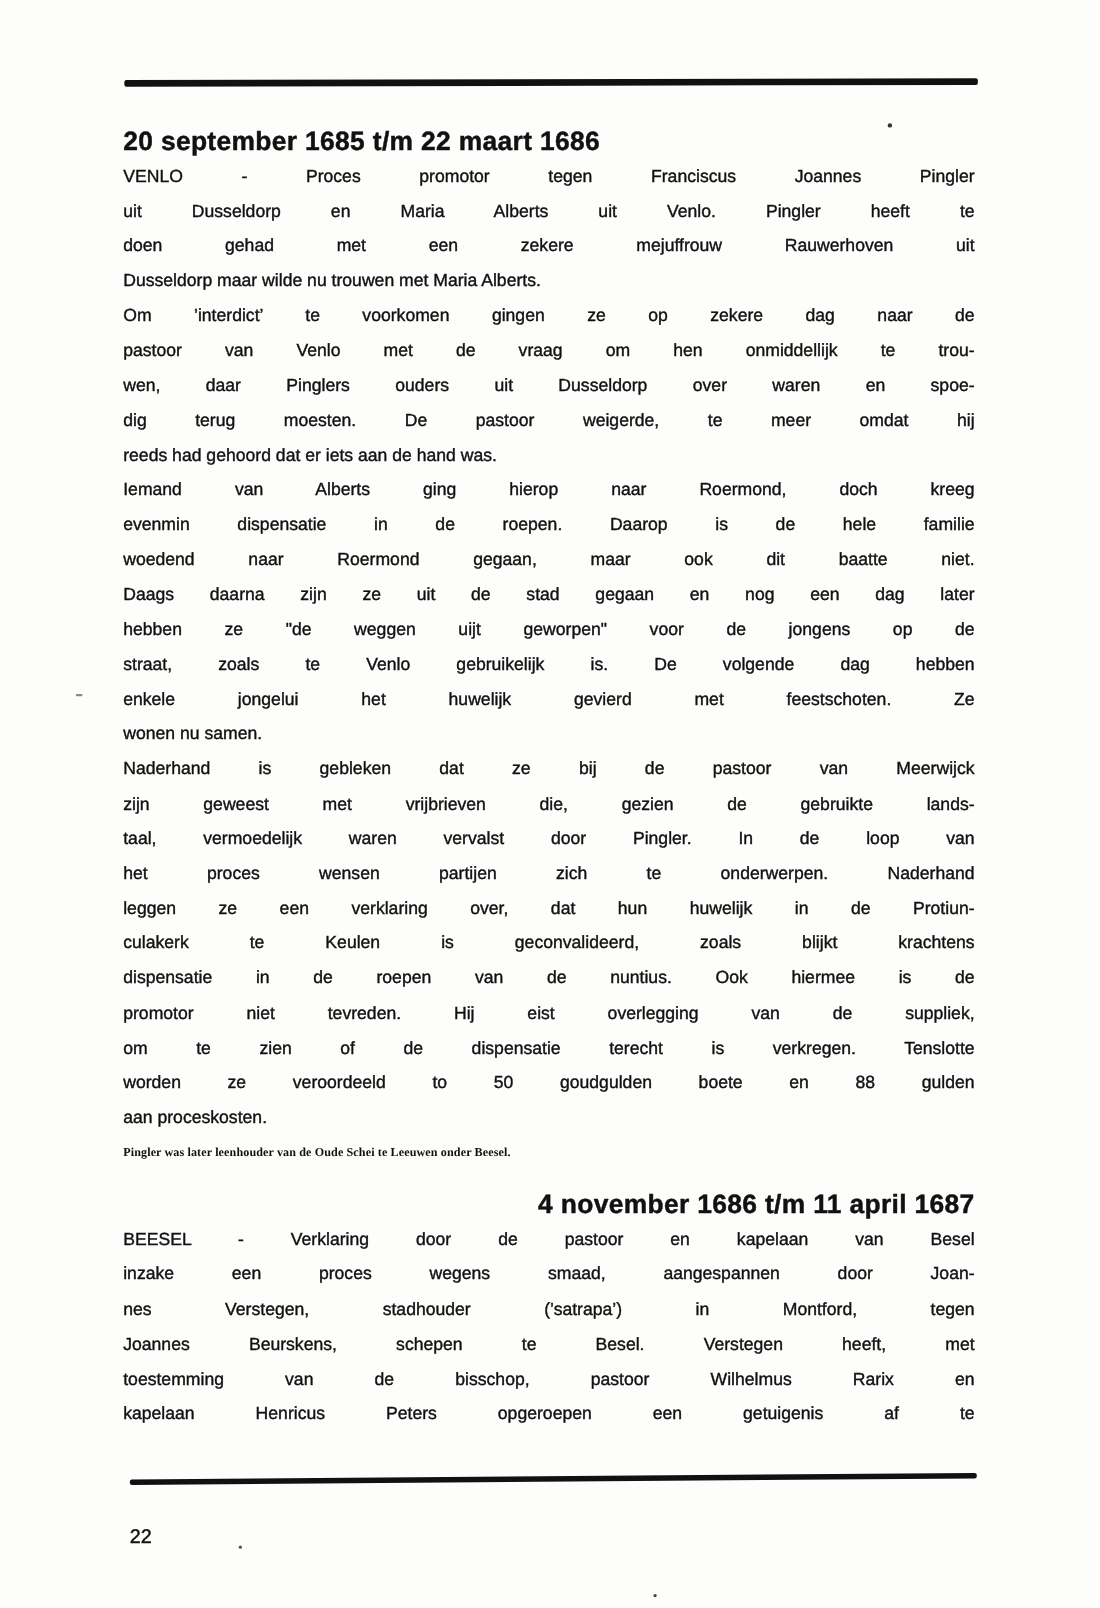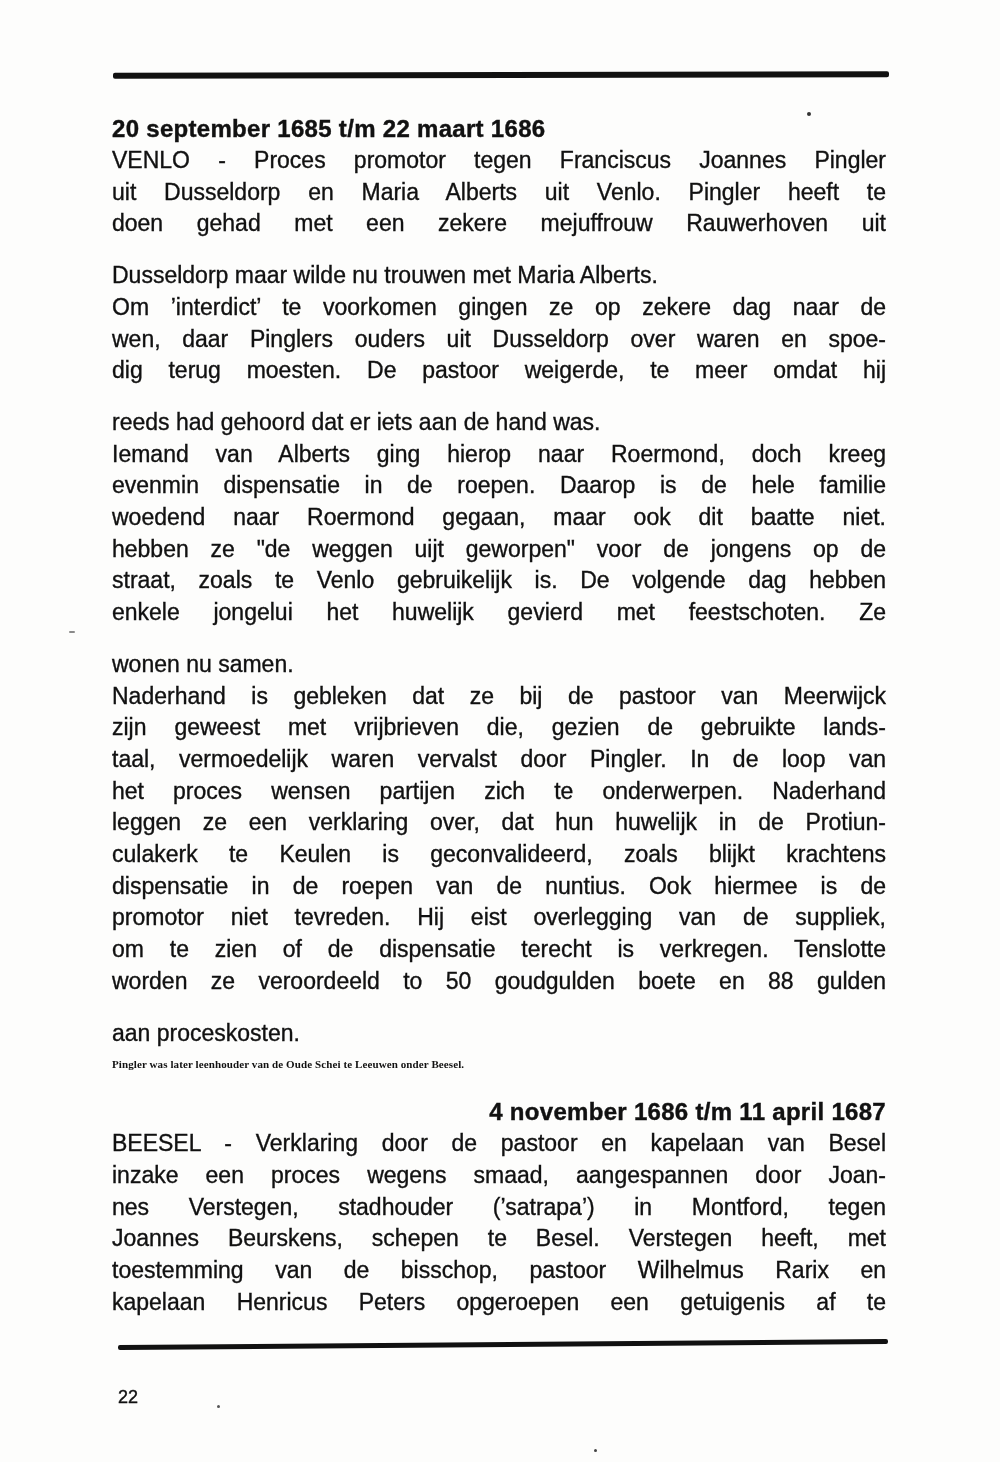--- a/index.html
+++ b/index.html
@@ -49,32 +49,31 @@
     font-weight: 700;
     line-height: 33px;
     letter-spacing: 0.3px;
     -webkit-text-stroke: 0.4px currentColor;
   }
   .entry + .entry .entry-heading {
     margin-top: 20px;
     text-align: right;
   }
   .para {
-    font-size: 23px;
+    font-size: 16px;
     line-height: 31.7px;
     -webkit-text-stroke: 0.35px currentColor;
   }
   .tline {
     text-align: justify;
     text-align-last: justify;
     white-space: normal;
   }
   .tline.tlast {
     text-align-last: left;
-    margin-top: 20px;
   }
   .footnote {
     font-family: "Liberation Serif", serif;
     font-size: 11px;
     font-weight: 600;
     line-height: 22px;
     margin-top: 4px;
     letter-spacing: 0.1px;
   }
   .page-number {
@@ -107,28 +106,30 @@
     <section class="entry">
       <h2 class="entry-heading">20 september 1685 t/m 22 maart 1686</h2>
       <div class="para">
           <div class="tline">VENLO - Proces promotor tegen Franciscus Joannes Pingler</div>
           <div class="tline">uit Dusseldorp en Maria Alberts uit Venlo. Pingler heeft te</div>
           <div class="tline">doen gehad met een zekere mejuffrouw Rauwerhoven uit</div>
           <div class="tline tlast">Dusseldorp maar wilde nu trouwen met Maria Alberts.</div>
         </div>
       <div class="para">
           <div class="tline">Om ’interdict’ te voorkomen gingen ze op zekere dag naar de</div>
+          <div class="tline">pastoor van Venlo met de vraag om hen onmiddellijk te trou-</div>
           <div class="tline">wen, daar Pinglers ouders uit Dusseldorp over waren en spoe-</div>
           <div class="tline">dig terug moesten. De pastoor weigerde, te meer omdat hij</div>
           <div class="tline tlast">reeds had gehoord dat er iets aan de hand was.</div>
         </div>
       <div class="para">
           <div class="tline">Iemand van Alberts ging hierop naar Roermond, doch kreeg</div>
           <div class="tline">evenmin dispensatie in de roepen. Daarop is de hele familie</div>
           <div class="tline">woedend naar Roermond gegaan, maar ook dit baatte niet.</div>
+          <div class="tline">Daags daarna zijn ze uit de stad gegaan en nog een dag later</div>
           <div class="tline">hebben ze "de weggen uijt geworpen" voor de jongens op de</div>
           <div class="tline">straat, zoals te Venlo gebruikelijk is. De volgende dag hebben</div>
           <div class="tline">enkele jongelui het huwelijk gevierd met feestschoten. Ze</div>
           <div class="tline tlast">wonen nu samen.</div>
         </div>
       <div class="para">
           <div class="tline">Naderhand is gebleken dat ze bij de pastoor van Meerwijck</div>
           <div class="tline">zijn geweest met vrijbrieven die, gezien de gebruikte lands-</div>
           <div class="tline">taal, vermoedelijk waren vervalst door Pingler. In de loop van</div>
           <div class="tline">het proces wensen partijen zich te onderwerpen. Naderhand</div>

